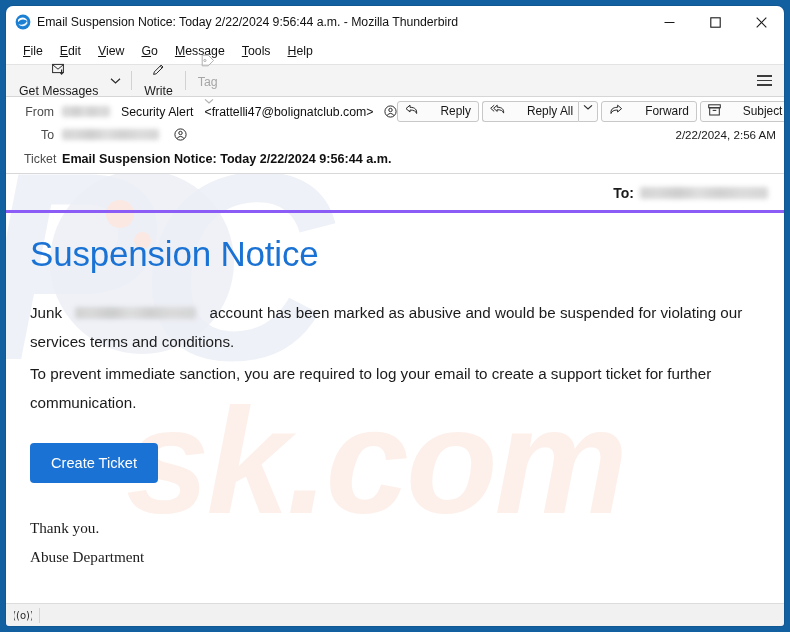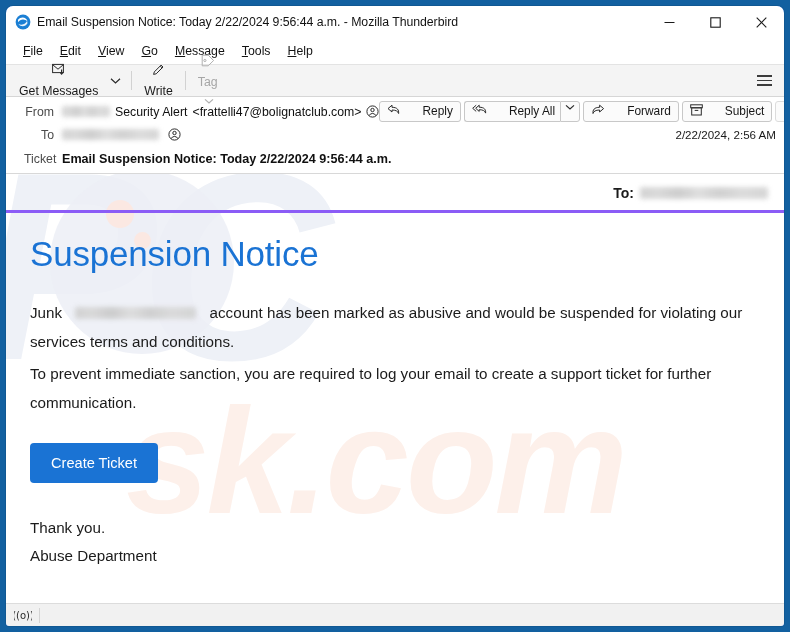--- a/index.html
+++ b/index.html
@@ -129,21 +129,21 @@
     text-align: right;
     font-size: 12.3px;
     color: #4b4b4b;
     padding-right: 8px;
     flex: 0 0 auto;
     padding-left: 18px;
   }
   .hval {
     font-size: 12.3px;
     color: #101010;
-    display: flex; align-items: center; gap: 5px;
+    display: flex; align-items: center; gap: 11px;
     white-space: nowrap;
   }
   .hval.subject { font-weight: bold; font-size: 12.6px; }
   .blur {
     display: inline-block;
     height: 11px;
     border-radius: 2px;
     background: linear-gradient(90deg,#cfcfcf 0%,#d7d7d7 14%,#c9c9c9 30%,#dcdcdc 46%,#cdcdcd 62%,#d9d9d9 80%,#d2d2d2 100%);
     filter: blur(2.4px);
     opacity: .92;
@@ -245,21 +245,21 @@
     display: inline-block;
     margin-top: 22px;
     background: #1a73d4;
     color: #ffffff;
     font-size: 14.6px;
     padding: 12px 21px;
     border-radius: 4px;
     border: none;
     font-family: "Liberation Sans", sans-serif;
   }
-  .signoff { margin-top: 36px; }
+  .signoff { margin-top: 36px; font-family: Liberation Serif, serif; }
   .signoff p {
     margin: 0 0 11px 0;
     font-size: 15.2px;
     color: #1b1b1b;
   }
   
   .statusbar {
     height: 23px;
     background: #f1f1f1;
     border-top: 1px solid #dcdcdc;

